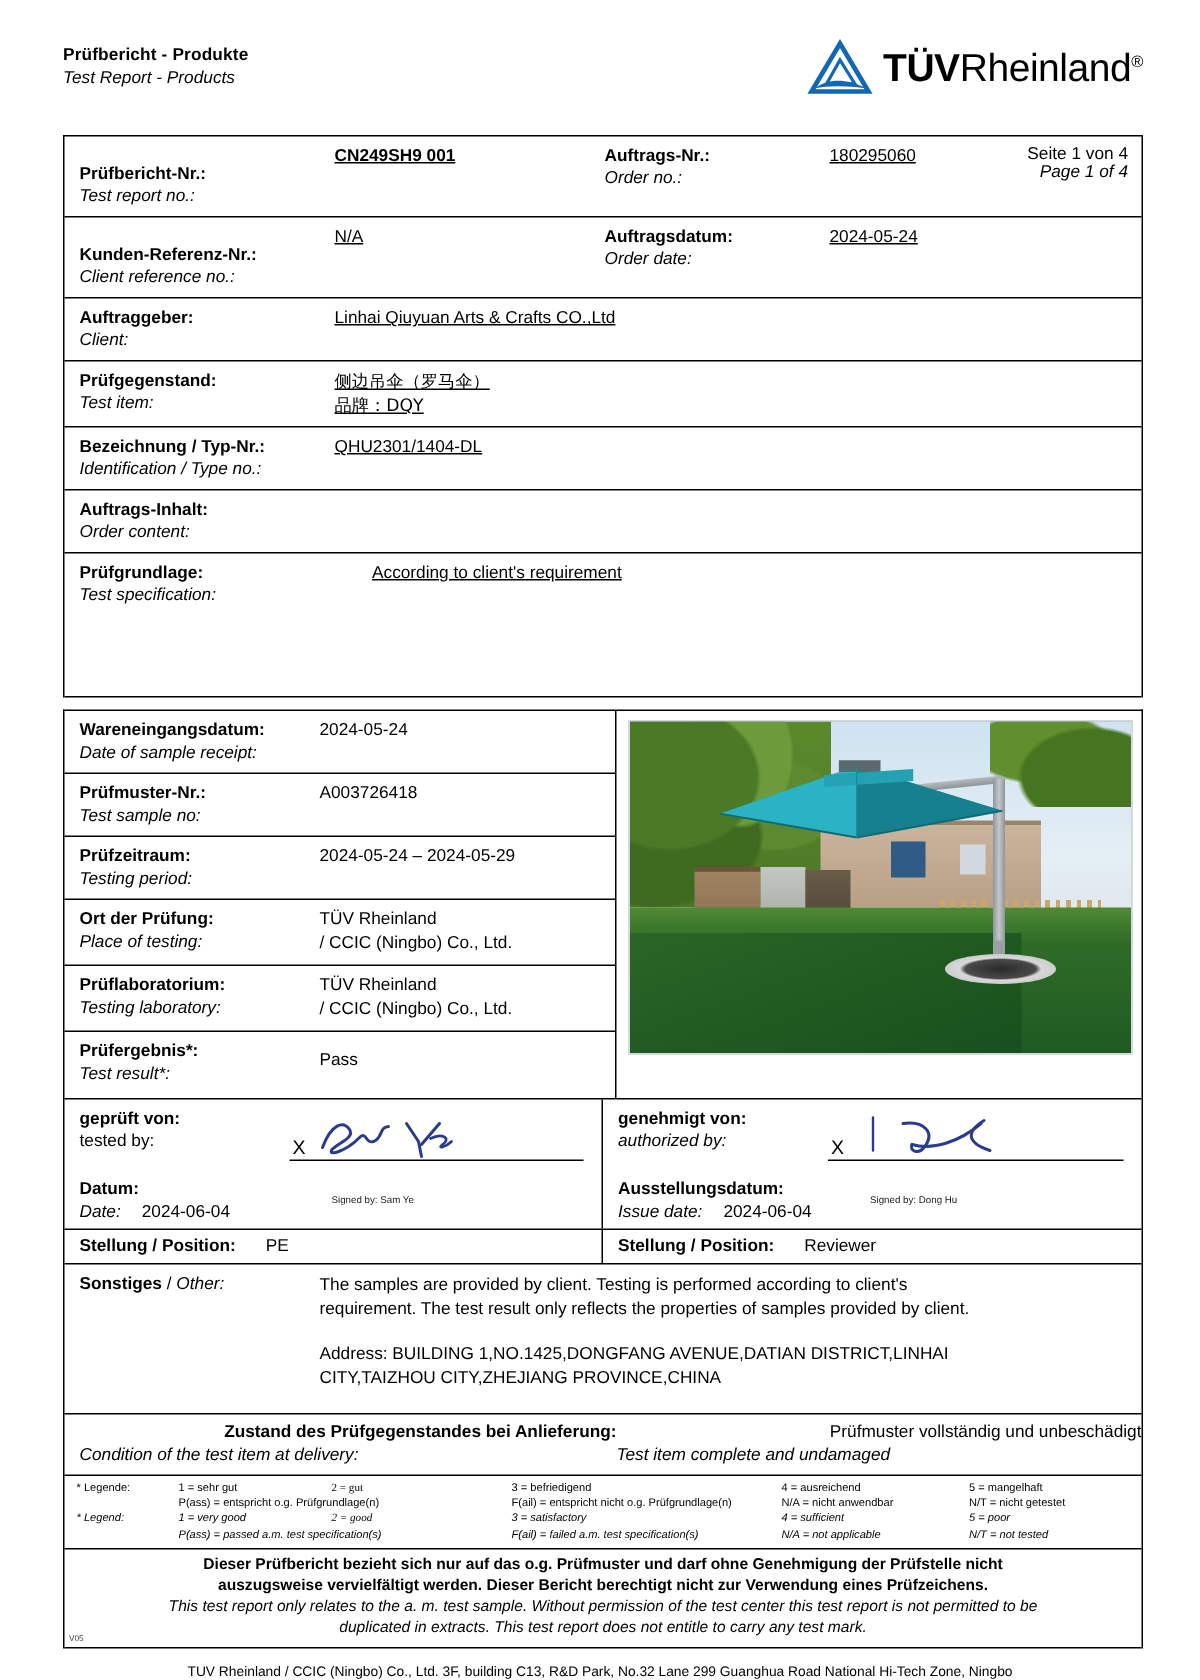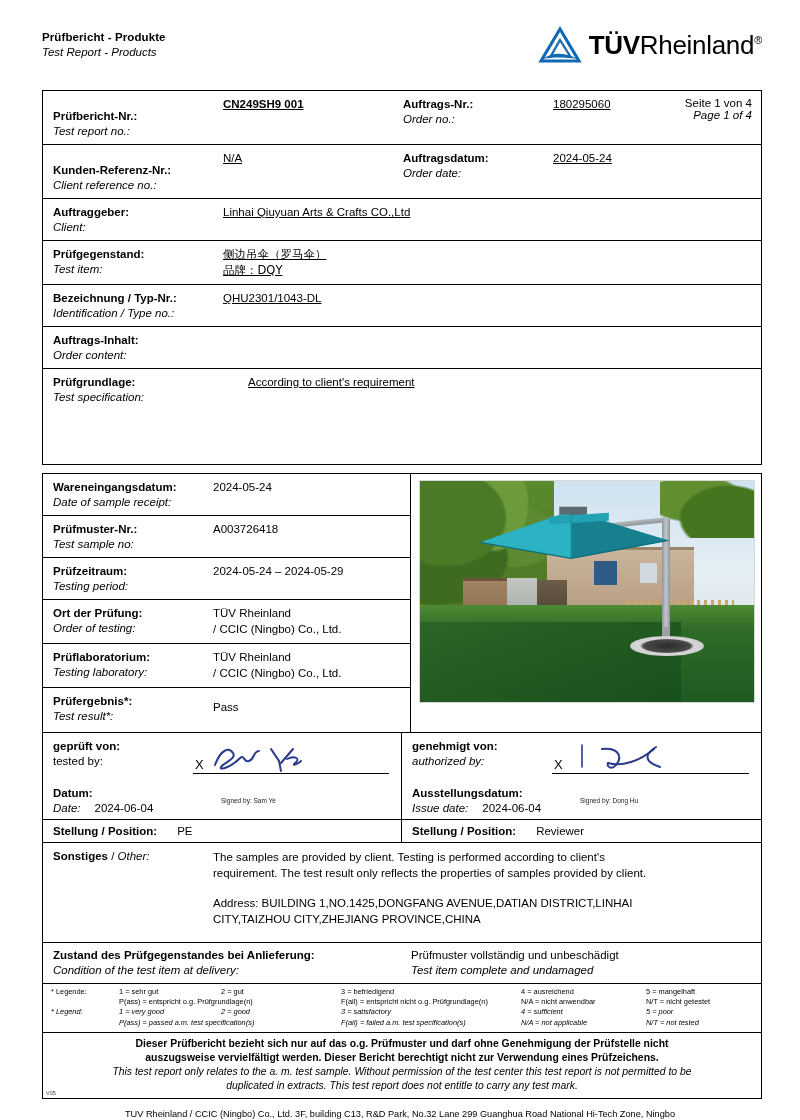--- a/index.html
+++ b/index.html
@@ -165,30 +165,30 @@
   .other { display: flex; border-bottom: 1.6px solid #000; min-height: 100px; }
   .other-lbl { width: 170px; flex: 0 0 170px; padding: 7px 0 0 10px; font-size: 11.5px; }
   .other-lbl b { font-weight: bold; }
   .other-lbl i { font-style: italic; }
   .other-body { flex: 1 1 auto; padding: 7px 16px 8px 0; font-size: 11.5px; line-height: 15.5px; }
   .other-body .gap { height: 15px; }
 
   .cond { display: flex; border-bottom: 1.6px solid #000; }
   .cond-l { width: 368px; flex: 0 0 368px; padding: 5px 0 5px 10px; font-size: 11.5px; line-height: 15px; }
   .cond-r { flex: 1 1 auto; padding: 5px 0 5px 0; font-size: 11.5px; line-height: 15px; }
-  .cond .de { font-weight: bold; display:block; }
+  .cond .de { font-weight: bold; display:block;text-align:right; }
   .cond .en { font-style: italic; display:block; }
 
   
   .legend { border-bottom: 1.6px solid #000; padding: 3px 0 4px 8px; }
   .lg-row { display: flex; font-size: 7.4px; line-height: 10.2px; }
   .lg-row.it { font-style: italic; }
   .lg-c1 { width: 68px; flex: 0 0 68px; }
   .lg-c2 { width: 102px; flex: 0 0 102px; }
-  .lg-c3 { width: 120px; flex: 0 0 120px; }
+  .lg-c3 { width: 120px; flex: 0 0 120px; font-family: Liberation Serif, serif; }
   .lg-c4 { width: 180px; flex: 0 0 180px; }
   .lg-c5 { width: 125px; flex: 0 0 125px; }
   .lg-c6 { flex: 1 1 auto; }
   .lg-wide2 { width: 222px; flex: 0 0 222px; }
   .lg-wide3 { width: 180px; flex: 0 0 180px; }
 
   
   .disc {
     border-bottom: 1.6px solid #000;
     padding: 4px 14px 5px 14px; text-align: center; position: relative;
@@ -275,21 +275,21 @@
         <div class="cn">侧边吊伞（罗马伞）</div>
         <div class="cn">品牌：DQY</div>
       </div>
     </div>
 
     <div class="row">
       <div class="cell c-lbl-wide lbl">
         <span class="de">Bezeichnung / Typ-Nr.:</span>
         <span class="en">Identification / Type no.:</span>
       </div>
-      <div class="cell c-val-wide val">QHU2301/1043-DL</div>
+      <div class="cell c-val-wide val">QHU2301/1404-DL</div>
     </div>
 
     <div class="row">
       <div class="cell c-lbl-wide lbl">
         <span class="de">Auftrags-Inhalt:</span>
         <span class="en">Order content:</span>
       </div>
     </div>
 
     <div class="row row-spec last" style="min-height:96px">
@@ -325,21 +325,21 @@
           <div class="s-lbl lbl">
             <span class="de">Prüfzeitraum:</span>
             <span class="en">Testing period:</span>
           </div>
           <div class="s-val">2024-05-24 – 2024-05-29</div>
         </div>
 
         <div class="srow">
           <div class="s-lbl lbl">
             <span class="de">Ort der Prüfung:</span>
-            <span class="en">Order of testing:</span>
+            <span class="en">Place of testing:</span>
           </div>
           <div class="s-val">
             <div>TÜV Rheinland</div>
             <div>/ CCIC (Ningbo) Co., Ltd.</div>
           </div>
         </div>
 
         <div class="srow">
           <div class="s-lbl lbl">
             <span class="de">Prüflaboratorium:</span>

